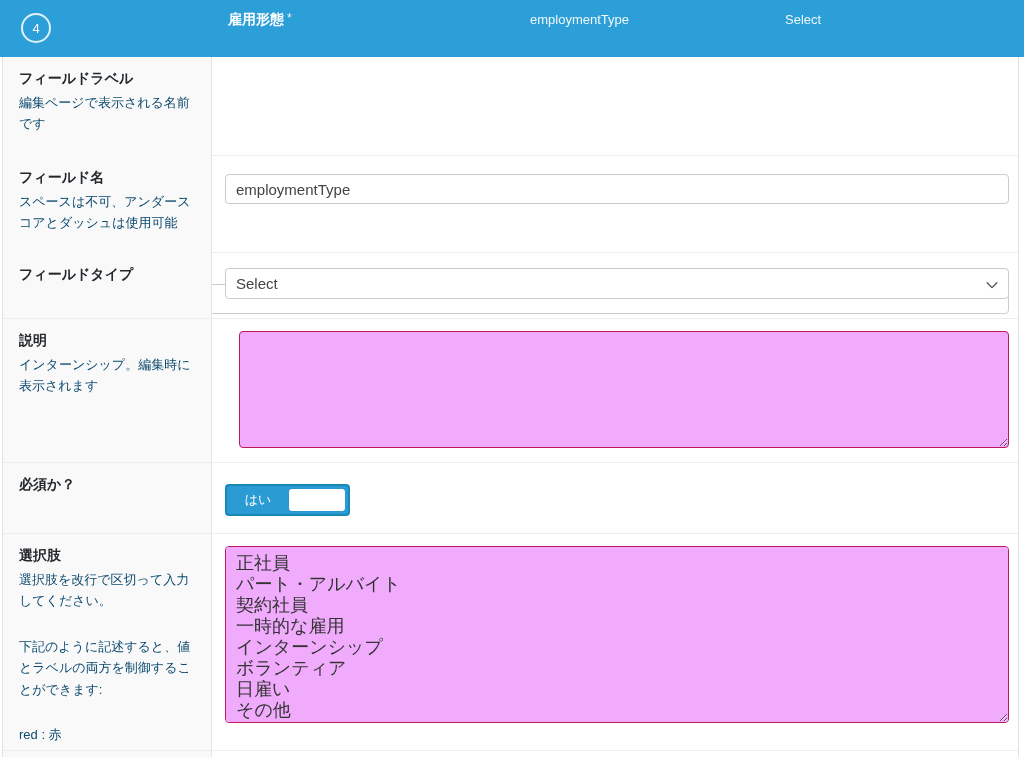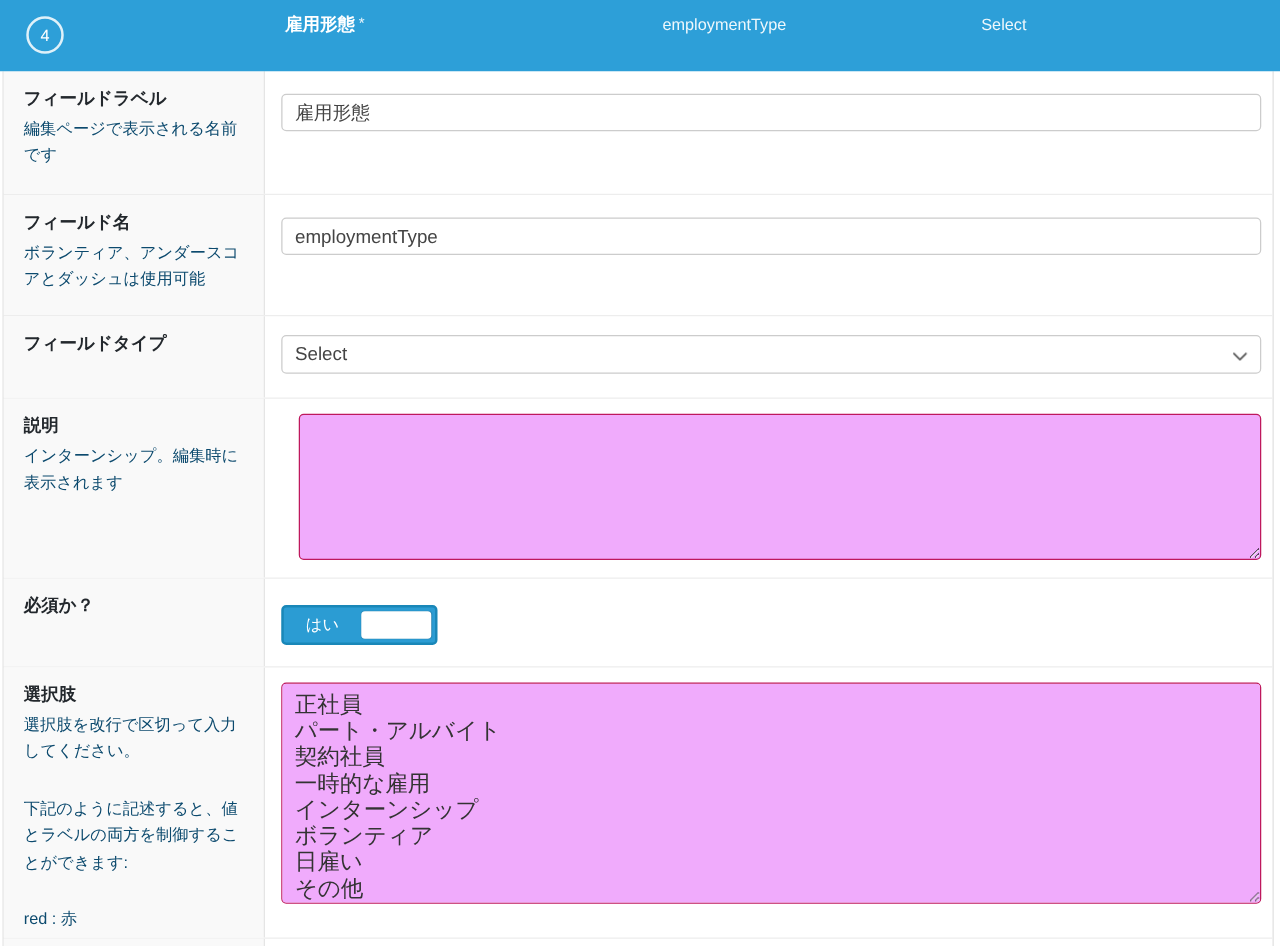--- a/index.html
+++ b/index.html
@@ -54,21 +54,21 @@
     border-right: 1px solid #e5e5e5;
     padding: 13px 10px 10px 16px;
   }
   .cell-r { flex: 1 1 auto; padding: 0 9px 0 13px; }
   .f-title { font-size: 14px; font-weight: bold; color: #23282d; margin-bottom: 4px; }
   .f-desc  { font-size: 13px; color: #0c4a6e; line-height: 1.65; }
   .f-desc p { margin-bottom: 14px; }
   .f-desc p:last-child { margin-bottom: 0; }
   .f-desc .gap { margin-top: 24px; }
 
-  .r1 { height: 98px; }
+  .r1 { height: 98px; flex-direction: column; }
   .r2 { height: 97px; }
   .r3 { height: 66px; }
   .r4 { height: 144px; gap: 14px; }
   .r5 { height: 71px; }
   .r6 { height: 217px; }
   .r7 { height: 7px; }
 
   
   .text-input {
     display: block; width: 100%;
@@ -150,21 +150,21 @@
         <div class="f-desc">編集ページで表示される名前です</div>
       </div>
       <div class="cell-r">
         <input class="text-input" type="text" value="雇用形態" style="">
       </div>
     </div>
 
     <div class="row r2">
       <div class="cell-l">
         <div class="f-title">フィールド名</div>
-        <div class="f-desc">ボランティア、アンダースコアとダッシュは使用可能</div>
+        <div class="f-desc">スペースは不可、アンダースコアとダッシュは使用可能</div>
       </div>
       <div class="cell-r">
         <input class="text-input" type="text" value="employmentType" style="">
       </div>
     </div>
 
     <div class="row r3">
       <div class="cell-l">
         <div class="f-title">フィールドタイプ</div>
       </div>

